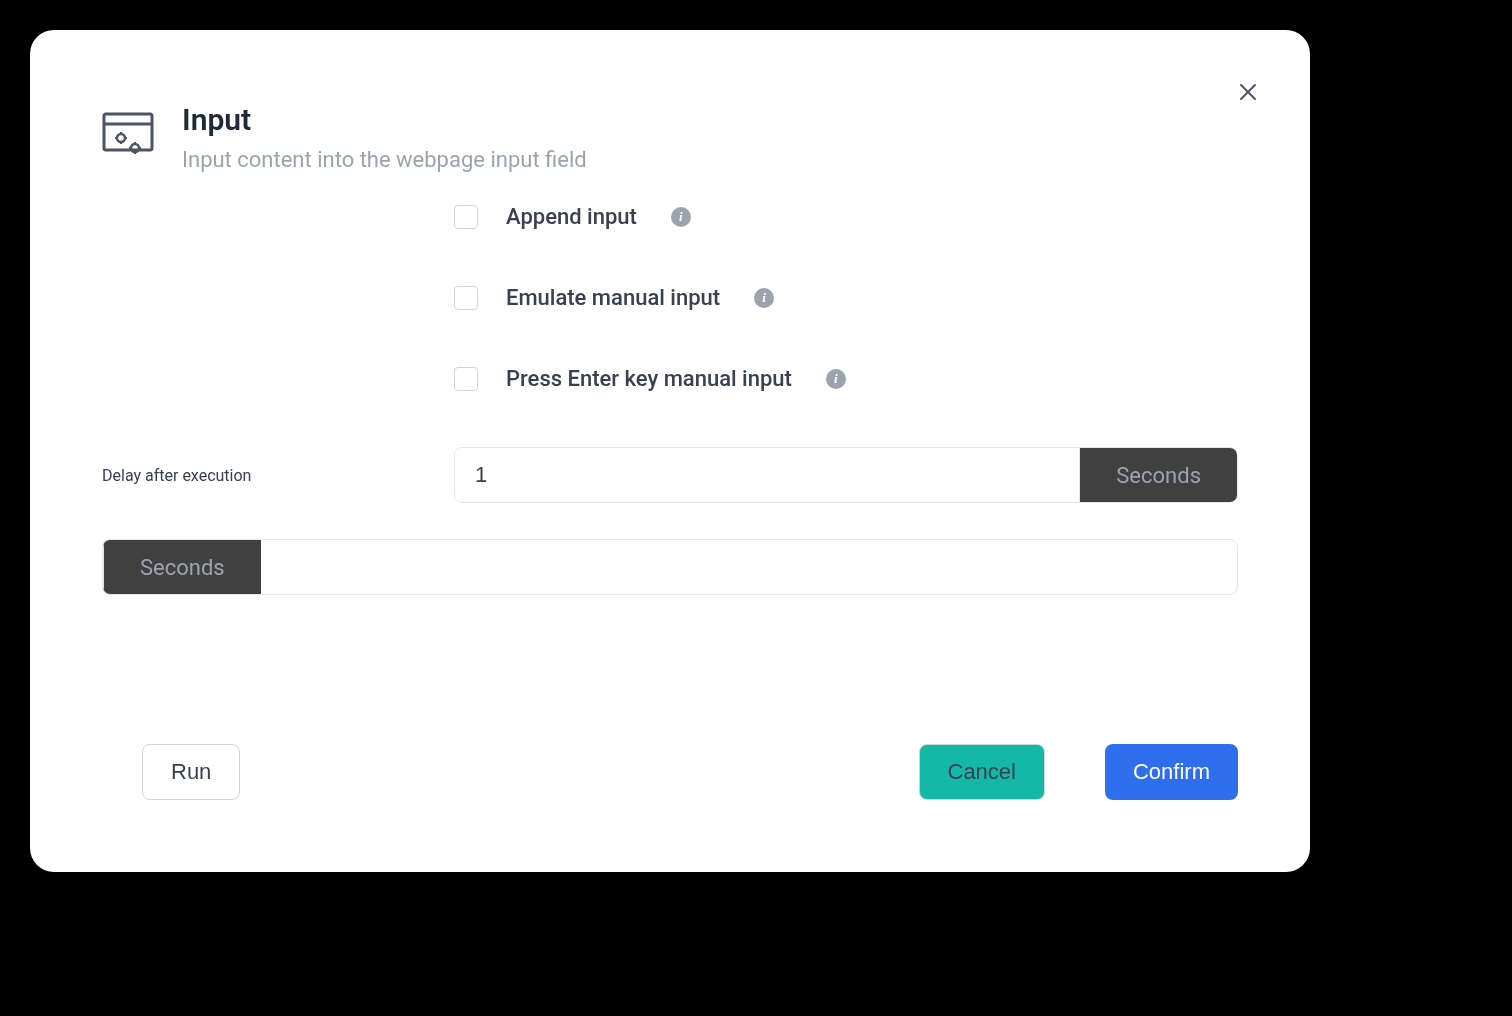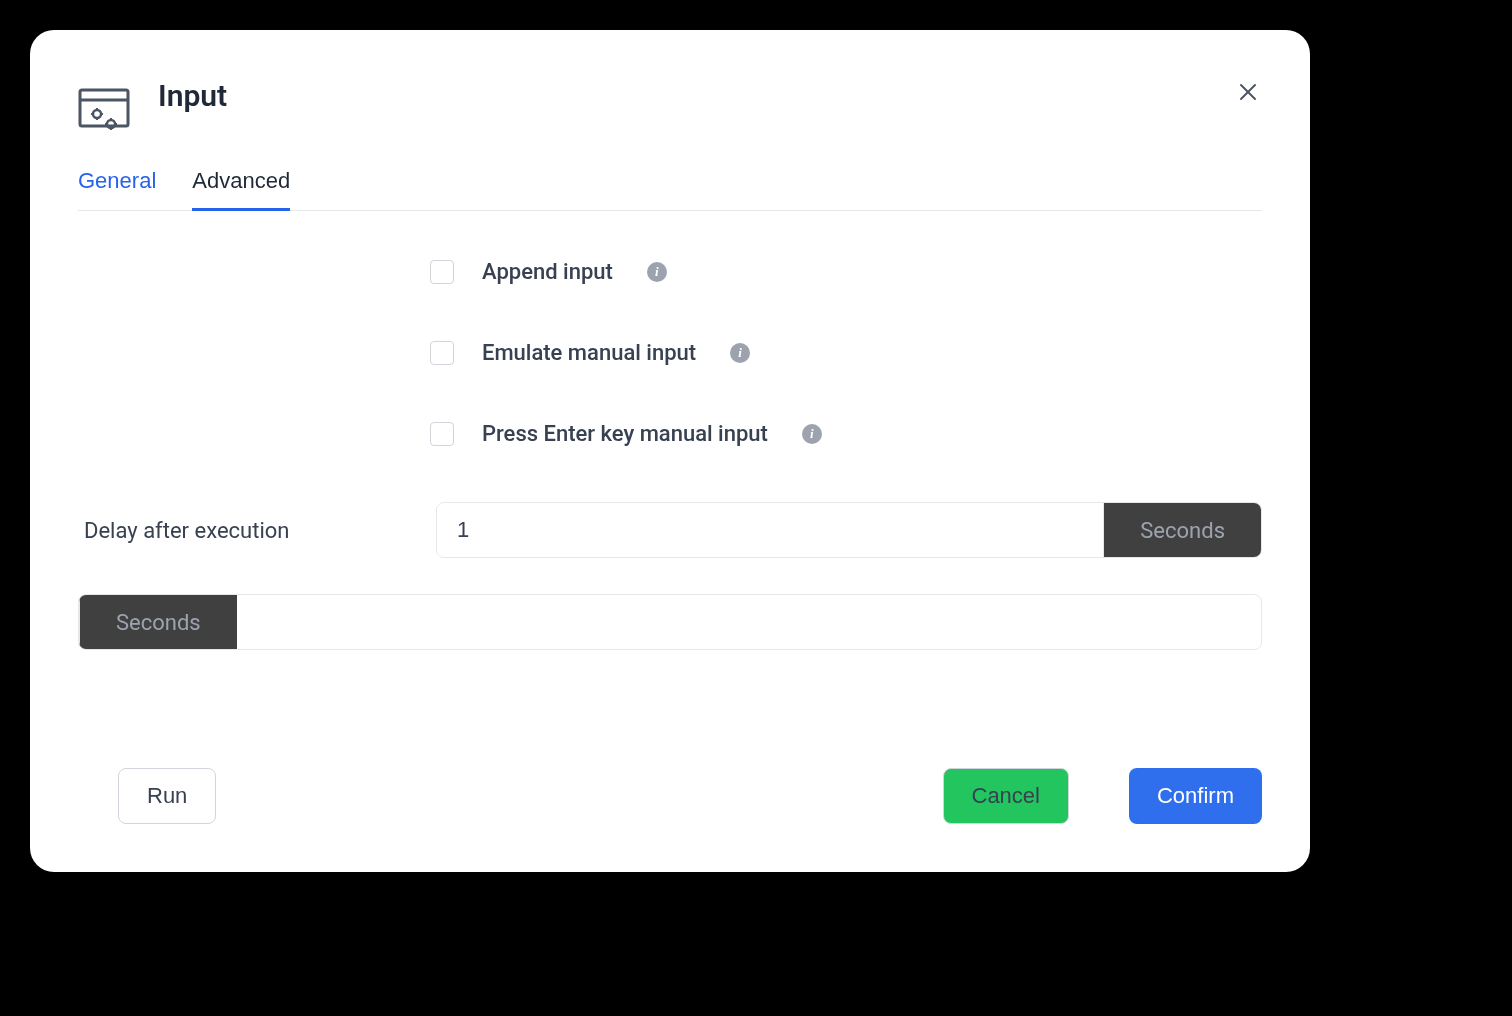--- a/index.html
+++ b/index.html
@@ -15,21 +15,21 @@
       display: flex;
       align-items: flex-start;
       justify-content: flex-start;
       padding: 30px;
     }
     .modal {
       background: #fff;
       border-radius: 24px;
       width: 1280px;
       height: 842px;
-      padding: 48px;
+      padding: 72px;
       position: relative;
       display: flex;
       flex-direction: column;
     }
     .header {
       display: flex;
       align-items: flex-start;
       gap: 28px;
       margin-bottom: 32px;
     }
@@ -138,24 +138,23 @@
       flex-shrink: 0;
     }
     .field-row {
       display: flex;
       align-items: center;
       gap: 24px;
       margin-bottom: 36px;
     }
     .field-label {
       width: 328px;
-      font-size: 22px;
-      color: #374151;
-      flex-shrink: 0;
-      margin-left: 6px;
+      font-size: 16px;
+      color: #374151;
+      flex-shrink: 0;
     }
     .input-group {
       flex: 1;
       display: flex;
       border: 1px solid #e5e7eb;
       border-radius: 8px;
       overflow: hidden;
       height: 56px;
     }
     .text-input {
@@ -193,21 +192,21 @@
       background: #fff;
       border: 1px solid #d1d5db;
       color: #374151;
       margin-left: 40px;
     }
     .footer-right {
       display: flex;
       gap: 20px;
     }
     .btn-cancel {
-      background: #22c55e;
+      background: #14b8a6;
       border: 1px solid #d1d5db;
       color: #374151;
     }
     .btn-confirm {
       background: #2f6fed;
       color: #fff;
       margin-left: 40px;
     }
   </style>
 </head>
@@ -234,27 +233,24 @@
         <line x1="23" y1="30" x2="25" y2="30" stroke="#4b5563" stroke-width="2"></line>
         <circle cx="33" cy="40" r="4" fill="none" stroke="#4b5563" stroke-width="2.5"></circle>
         <line x1="33" y1="36" x2="33" y2="34" stroke="#4b5563" stroke-width="2"></line>
         <line x1="33" y1="44" x2="33" y2="46" stroke="#4b5563" stroke-width="2"></line>
         <line x1="29" y1="40" x2="27" y2="40" stroke="#4b5563" stroke-width="2"></line>
         <line x1="37" y1="40" x2="39" y2="40" stroke="#4b5563" stroke-width="2"></line>
       </svg>
     </div>
     <div class="header-text">
       <div class="header-title">Input</div>
+      <div class="header-subtitle">Input content into the webpage input field</div>
     </div>
   </div>
 
-  <div class="tabs">
-    <button class="tab tab-inactive">General</button>
-    <button class="tab tab-active">Advanced</button>
-  </div>
 
   <div class="form-content">
 
     <div class="checkbox-row">
       <div class="checkbox"></div>
       <span class="checkbox-label">Append input</span>
       <span class="info-icon">i</span>
     </div>
 
     <div class="checkbox-row">

